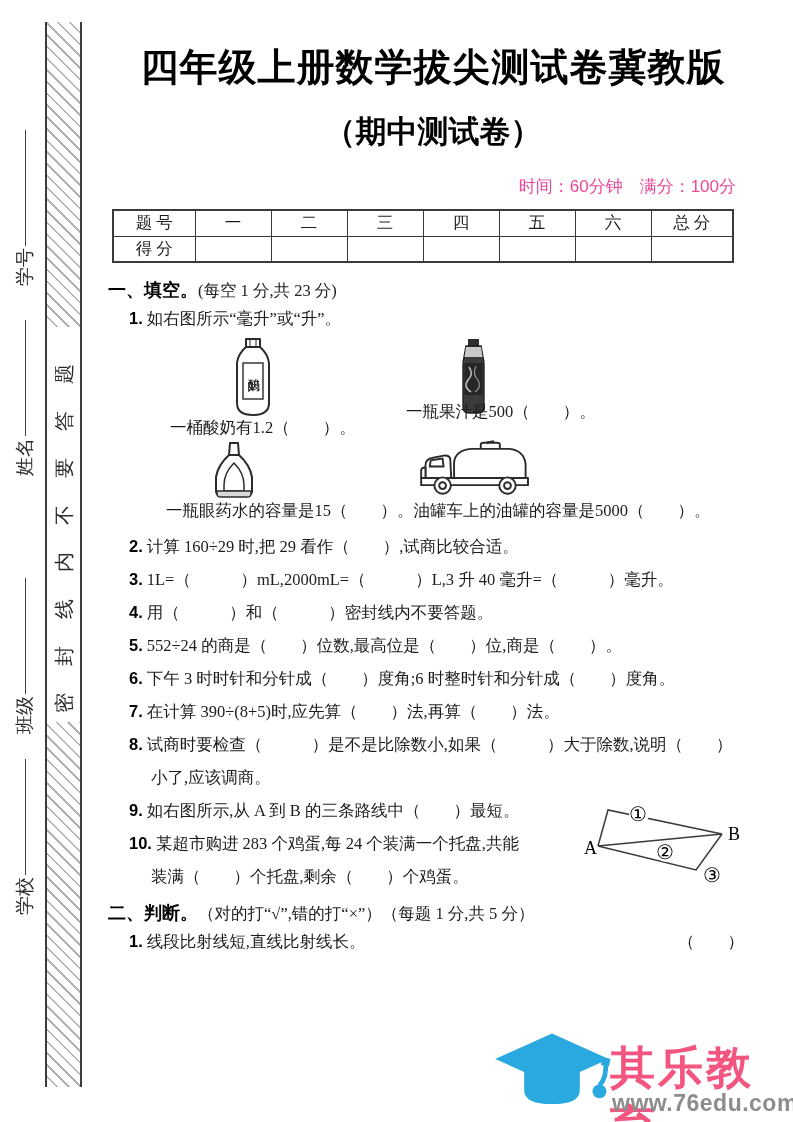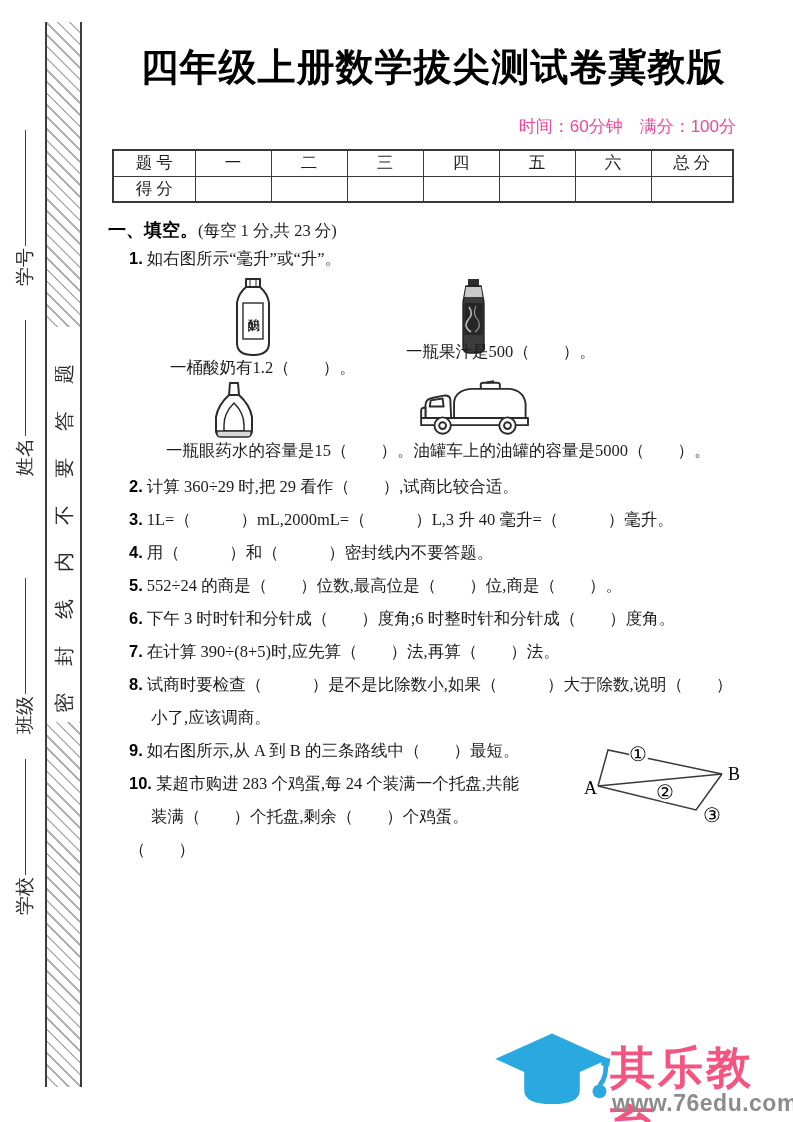--- a/index.html
+++ b/index.html
@@ -133,20 +133,21 @@
   <span class="field-line"></span>
 </div>
 <div class="side-field f-xuexiao">
   <span>学校</span>
   <span class="field-line"></span>
 </div>
 
 <div class="content">
 
   <div class="title">四年级上册数学拔尖测试卷冀教版</div>
+  <div class="subtitle">（期中测试卷）</div>
   <div class="meta">时间：60分钟　满分：100分</div>
 
   <table class="score">
     <tbody>
         <tr>
       <td class="clast">题 号</td>
       <td class="c0">一</td>
       <td class="c0">二</td>
       <td class="c0">三</td>
       <td class="c0">四</td>
@@ -223,21 +224,21 @@
         <circle class="ln" cx="30" cy="48" r="3.6"></circle>
         <circle class="ln" cx="98" cy="48" r="8.6"></circle>
         <circle class="ln" cx="98" cy="48" r="3.6"></circle>
       </svg>
     </div>
   </div>
 
   <div class="cap-row2">一瓶眼药水的容量是15（　　）。油罐车上的油罐的容量是5000（　　）。</div>
 
   <div class="qblock">
-    <div class="qline"><span class="qnum">2.</span><span>计算 360÷29 时,把 29 看作（　　）,试商比较合适。</span></div>
+    <div class="qline"><span class="qnum">2.</span><span>计算 160÷29 时,把 29 看作（　　）,试商比较合适。</span></div>
     <div class="qline"><span class="qnum">3.</span><span>1L=（　　　）mL,2000mL=（　　　）L,3 升 40 毫升=（　　　）毫升。</span></div>
     <div class="qline"><span class="qnum">4.</span><span>用（　　　）和（　　　）密封线内不要答题。</span></div>
     <div class="qline"><span class="qnum">5.</span><span>552÷24 的商是（　　）位数,最高位是（　　）位,商是（　　）。</span></div>
     <div class="qline"><span class="qnum">6.</span><span>下午 3 时时针和分针成（　　）度角;6 时整时针和分针成（　　）度角。</span></div>
     <div class="qline"><span class="qnum">7.</span><span>在计算 390÷(8+5)时,应先算（　　）法,再算（　　）法。</span></div>
     <div class="qline"><span class="qnum">8.</span><span>试商时要检查（　　　）是不是比除数小,如果（　　　）大于除数,说明（　　）</span></div>
     <div class="qline cont">小了,应该调商。</div>
   </div>
 
   <div class="q910">
@@ -257,22 +258,26 @@
         <circle cx="131" cy="85" r="10" fill="#ffffff"></circle>
         <text class="figlab" x="2" y="64" font-size="18">A</text>
         <text class="figlab" x="146" y="50" font-size="18">B</text>
         <text class="figlab" x="47" y="31" font-size="20">①</text>
         <text class="figlab" x="74" y="69" font-size="20">②</text>
         <text class="figlab" x="121" y="92" font-size="20">③</text>
       </svg>
     </div>
   </div>
 
+  <div class="sec-heading" style="margin-top:8px;">
+    <b>二、判断。</b><span class="note">（对的打“√”,错的打“×”）（每题 1 分,共 5 分）</span>
+  </div>
 
   <div class="qline judge-row">
+    <span><span class="qnum">1.</span><span>线段比射线短,直线比射线长。</span></span>
     <span>（　　）</span>
   </div>
 
 </div>
 
 <div class="logo-cap">
   <svg width="128" height="88" viewBox="0 0 110 76">
     <g id="cap">
       <polygon points="55,3 104,25 55,47 6,25" fill="#29A9E0"></polygon>
       <path d="M31 34 L31 52 Q31 64 55 64 Q79 64 79 52 L79 34 L55 45 Z" fill="#29A9E0"></path>

